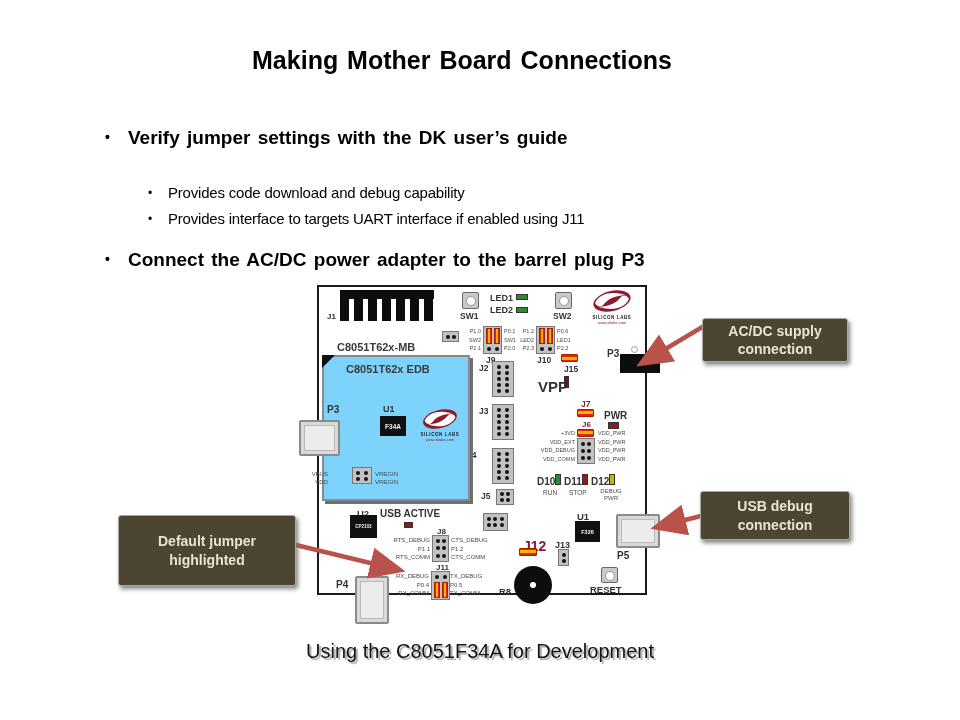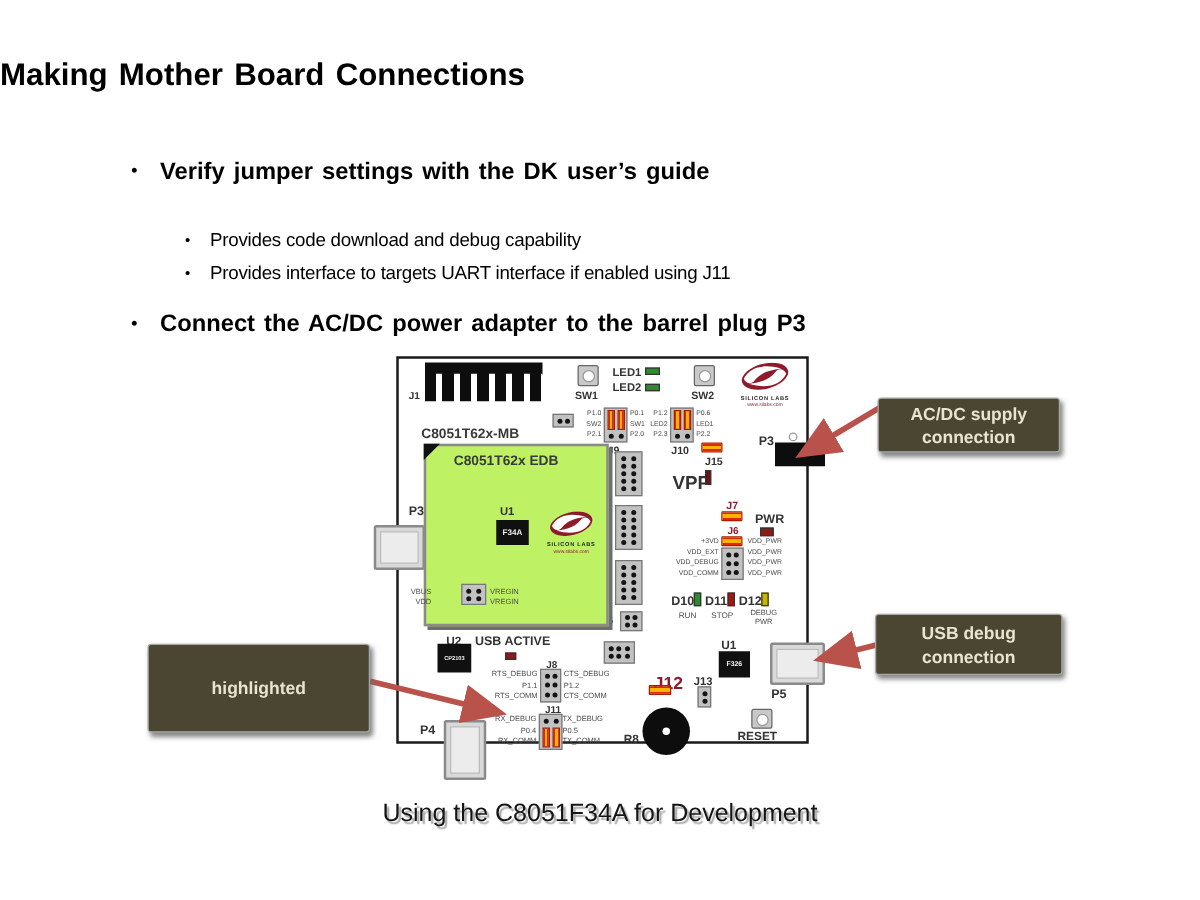--- a/index.html
+++ b/index.html
@@ -1,19 +1,19 @@
 <!DOCTYPE html>
 <html><head>
 <meta charset="utf-8">
 <style>
   html,body{margin:0;padding:0;background:#fff;}
   .slide{position:relative;width:960px;height:720px;background:#fff;overflow:hidden;
          font-family:"Liberation Sans",sans-serif;color:#000;}
   
-  .title{position:absolute;left:0;top:46px;width:924px;
+  .title{position:absolute;left:0;top:46px;width:924px;text-align:center;
          font-size:25px;font-weight:bold;word-spacing:2px;}
   .b{position:absolute;font-size:19px;font-weight:bold;word-spacing:2px;white-space:nowrap;}
   .b .glyph{display:inline-block;width:23px;font-size:14px;vertical-align:2px;}
   .s{position:absolute;font-size:15px;font-weight:normal;letter-spacing:-0.2px;white-space:nowrap;}
   .s .glyph{display:inline-block;width:20px;font-size:12px;vertical-align:1px;}
   .footer{position:absolute;left:0;top:640px;width:960px;text-align:center;
           font-size:20px;color:#141414;text-shadow:2px 2px 1px #aaa;}
   
   .callout{position:absolute;background:#4a4632;border:1px solid #a8a8a8;border-radius:3px;
            box-shadow:2px 3px 4px rgba(110,110,110,.85);color:#e9e4cf;font-weight:bold;
@@ -45,21 +45,21 @@
   .btn::after{content:"";position:absolute;left:3px;top:3px;width:8px;height:8px;border-radius:50%;
               background:#fff;border:1px solid #999;}
   .led{position:absolute;border:1px solid #333;}
   .chip{position:absolute;background:#101010;color:#f2f2f2;display:flex;align-items:center;
         justify-content:center;font-weight:bold;}
   .usb{position:absolute;background:#d9d9d9;border:2px solid #8a8a8a;border-radius:2px;}
   .usb::after{content:"";position:absolute;left:3px;top:3px;right:3px;bottom:3px;background:#ececec;border:1px solid #bbb;}
   .buzz{position:absolute;width:38px;height:38px;border-radius:50%;background:#0d0d0d;}
   .buzz::after{content:"";position:absolute;left:16px;top:16px;width:6px;height:6px;border-radius:50%;background:#fff;}
   .ring{position:absolute;width:7px;height:7px;border:1px solid #999;border-radius:50%;background:#fff;}
-  .edb{position:absolute;left:20px;top:68px;width:148px;height:146px;background:#bef264;
+  .edb{position:absolute;left:3px;top:68px;width:148px;height:146px;background:#7dd3fc;
        border:2px solid #8a8a8a;box-shadow:3px 3px 0 #6f6f6f;}
   .edb::before{content:"";position:absolute;left:-2px;top:-2px;border-top:13px solid #111;border-right:13px solid transparent;}
   .logo{position:absolute;text-align:center;line-height:1.1;}
   .logo .ln1{font-size:4.5px;font-weight:bold;color:#222;letter-spacing:.6px;display:block;}
   .logo .ln2{font-size:4px;color:#8e1b2b;display:block;}
   .teeth{position:absolute;background:repeating-linear-gradient(90deg,#0d0d0d 0 9px,#fff 9px 14px);}
 </style>
 </head>
 <body>
 
@@ -363,17 +363,18 @@
 
   <div class="callout" style="left:702px;top:318px;width:144px;height:42px">
     <span>AC/DC supply</span>
     <span>connection</span>
   </div>
   <div class="callout" style="left:700px;top:491px;width:148px;height:47px">
     <span>USB debug</span>
     <span>connection</span>
   </div>
   <div class="callout" style="left:118px;top:515px;width:176px;height:69px">
+    <span>Default jumper</span>
     <span>highlighted</span>
   </div>
 
   <div class="footer">Using the C8051F34A for Development</div>
 </div>
 
 </body></html>

